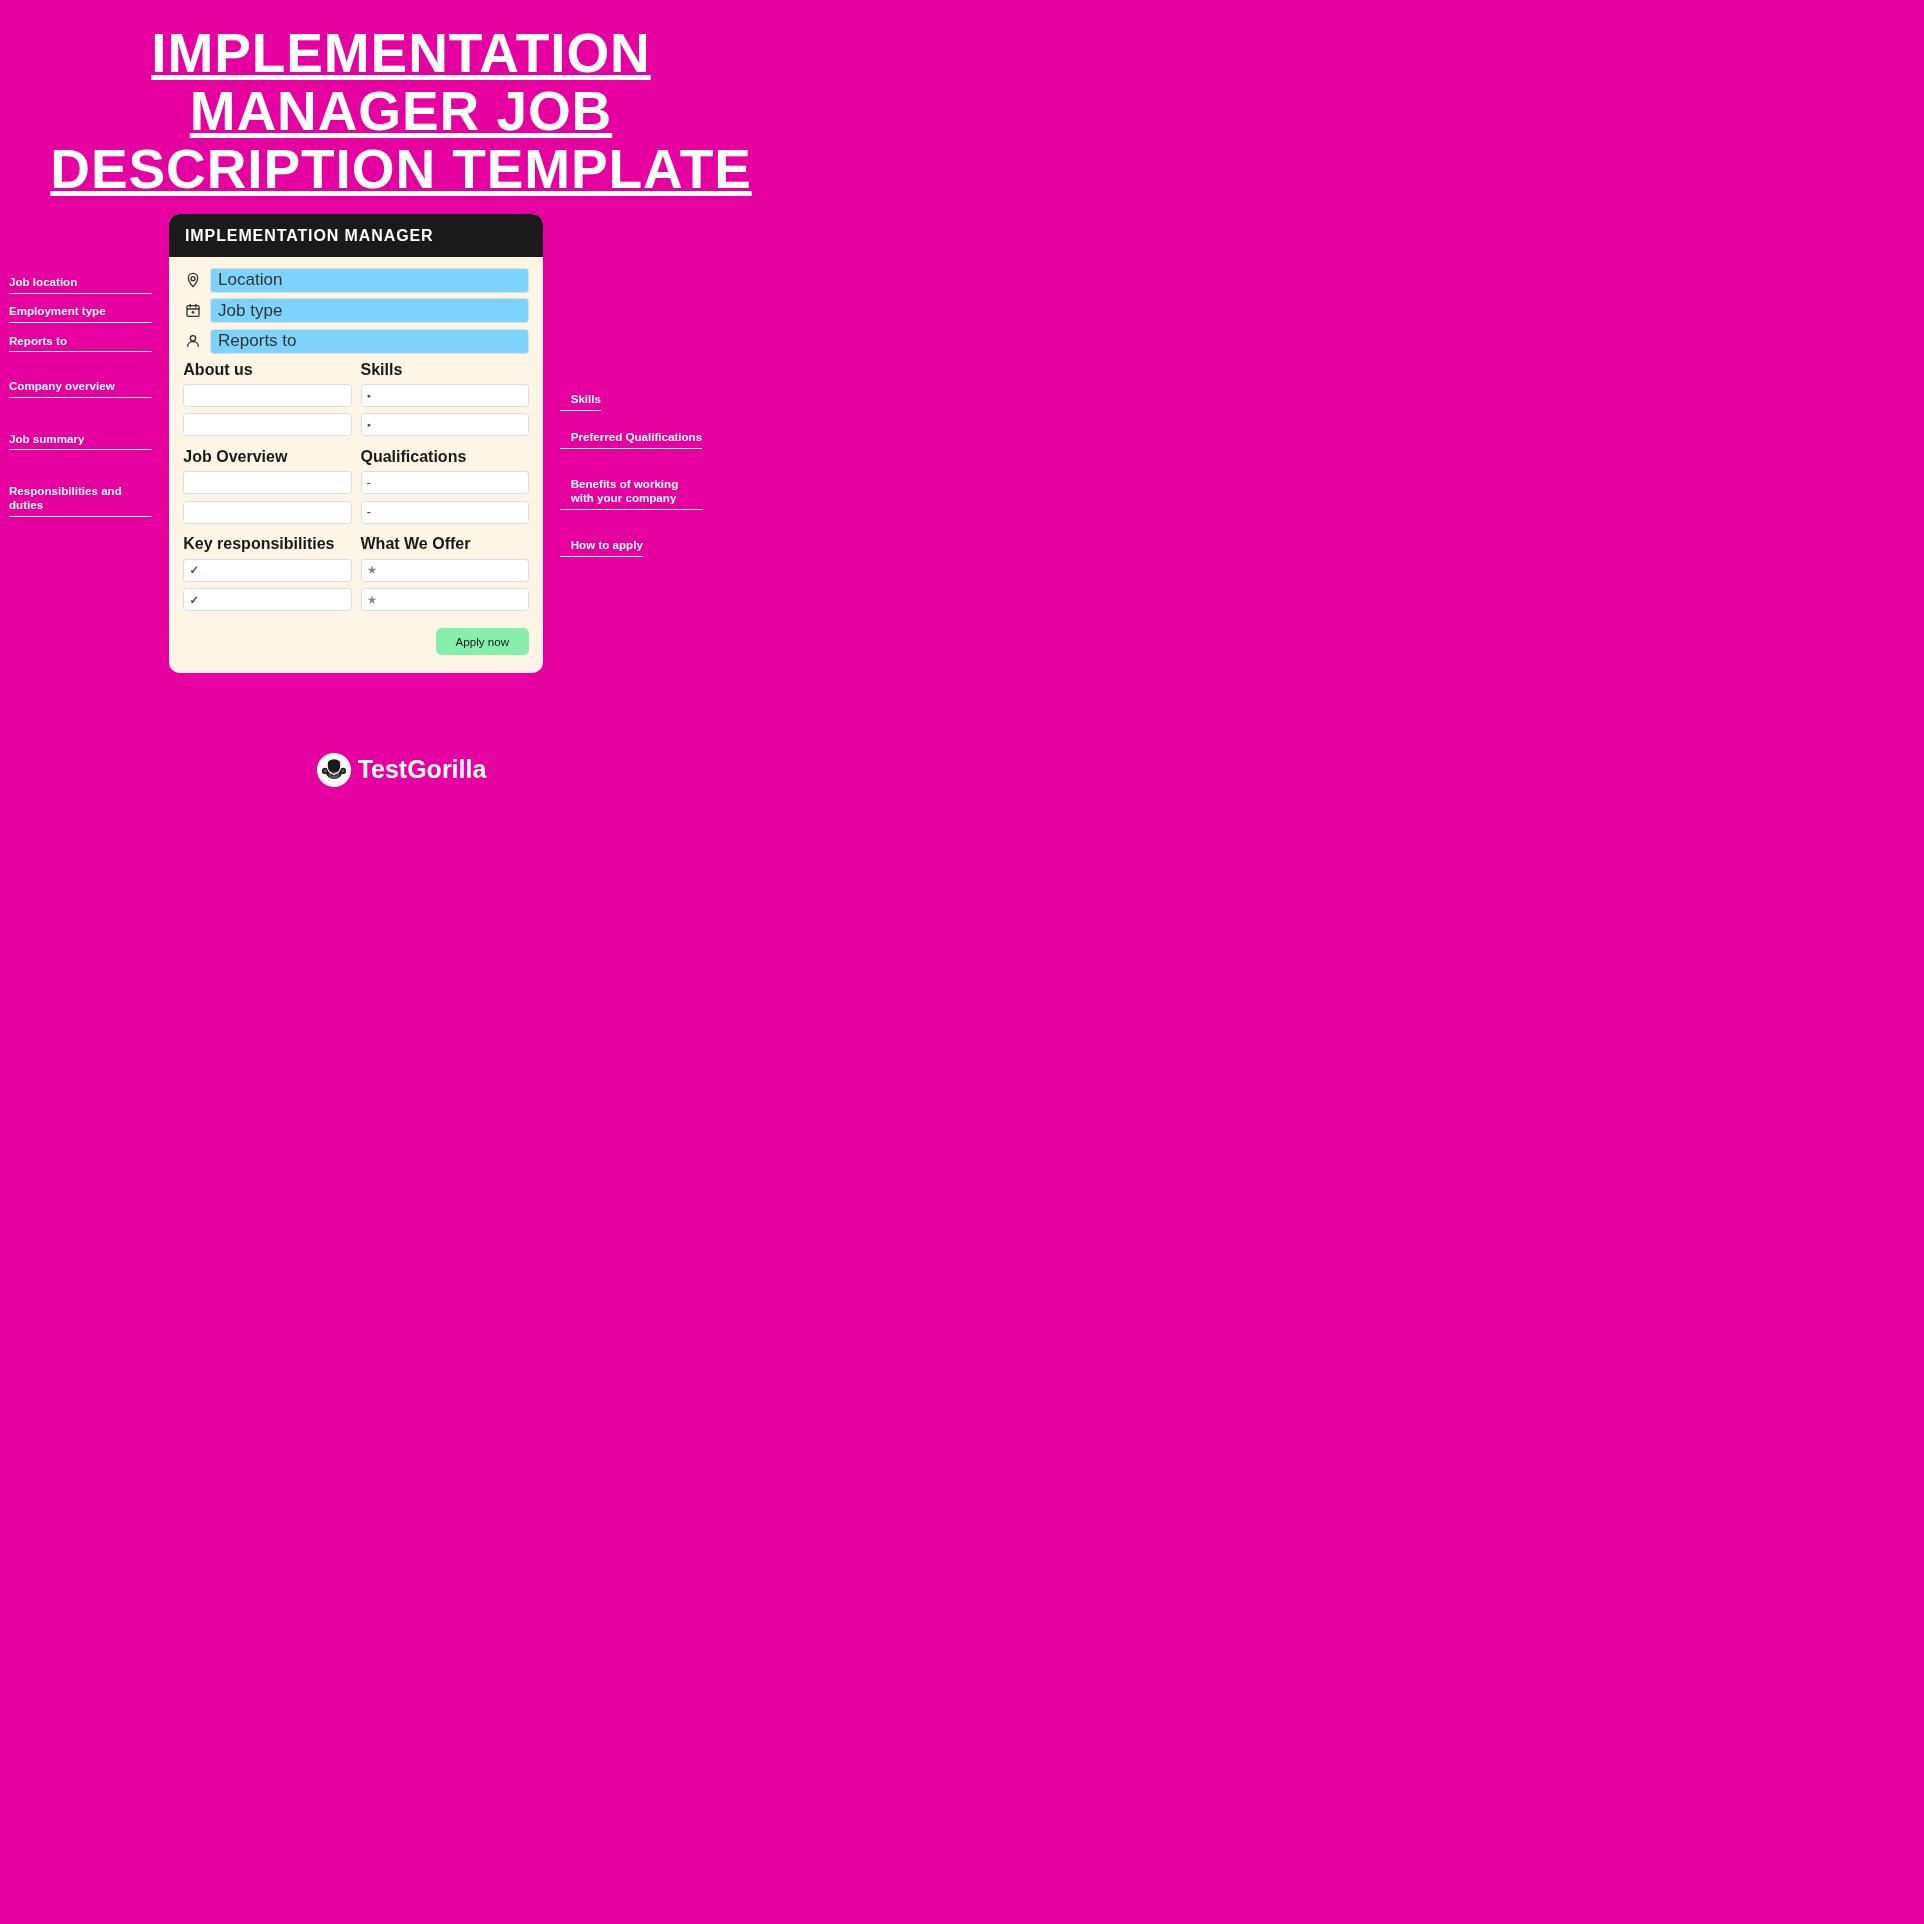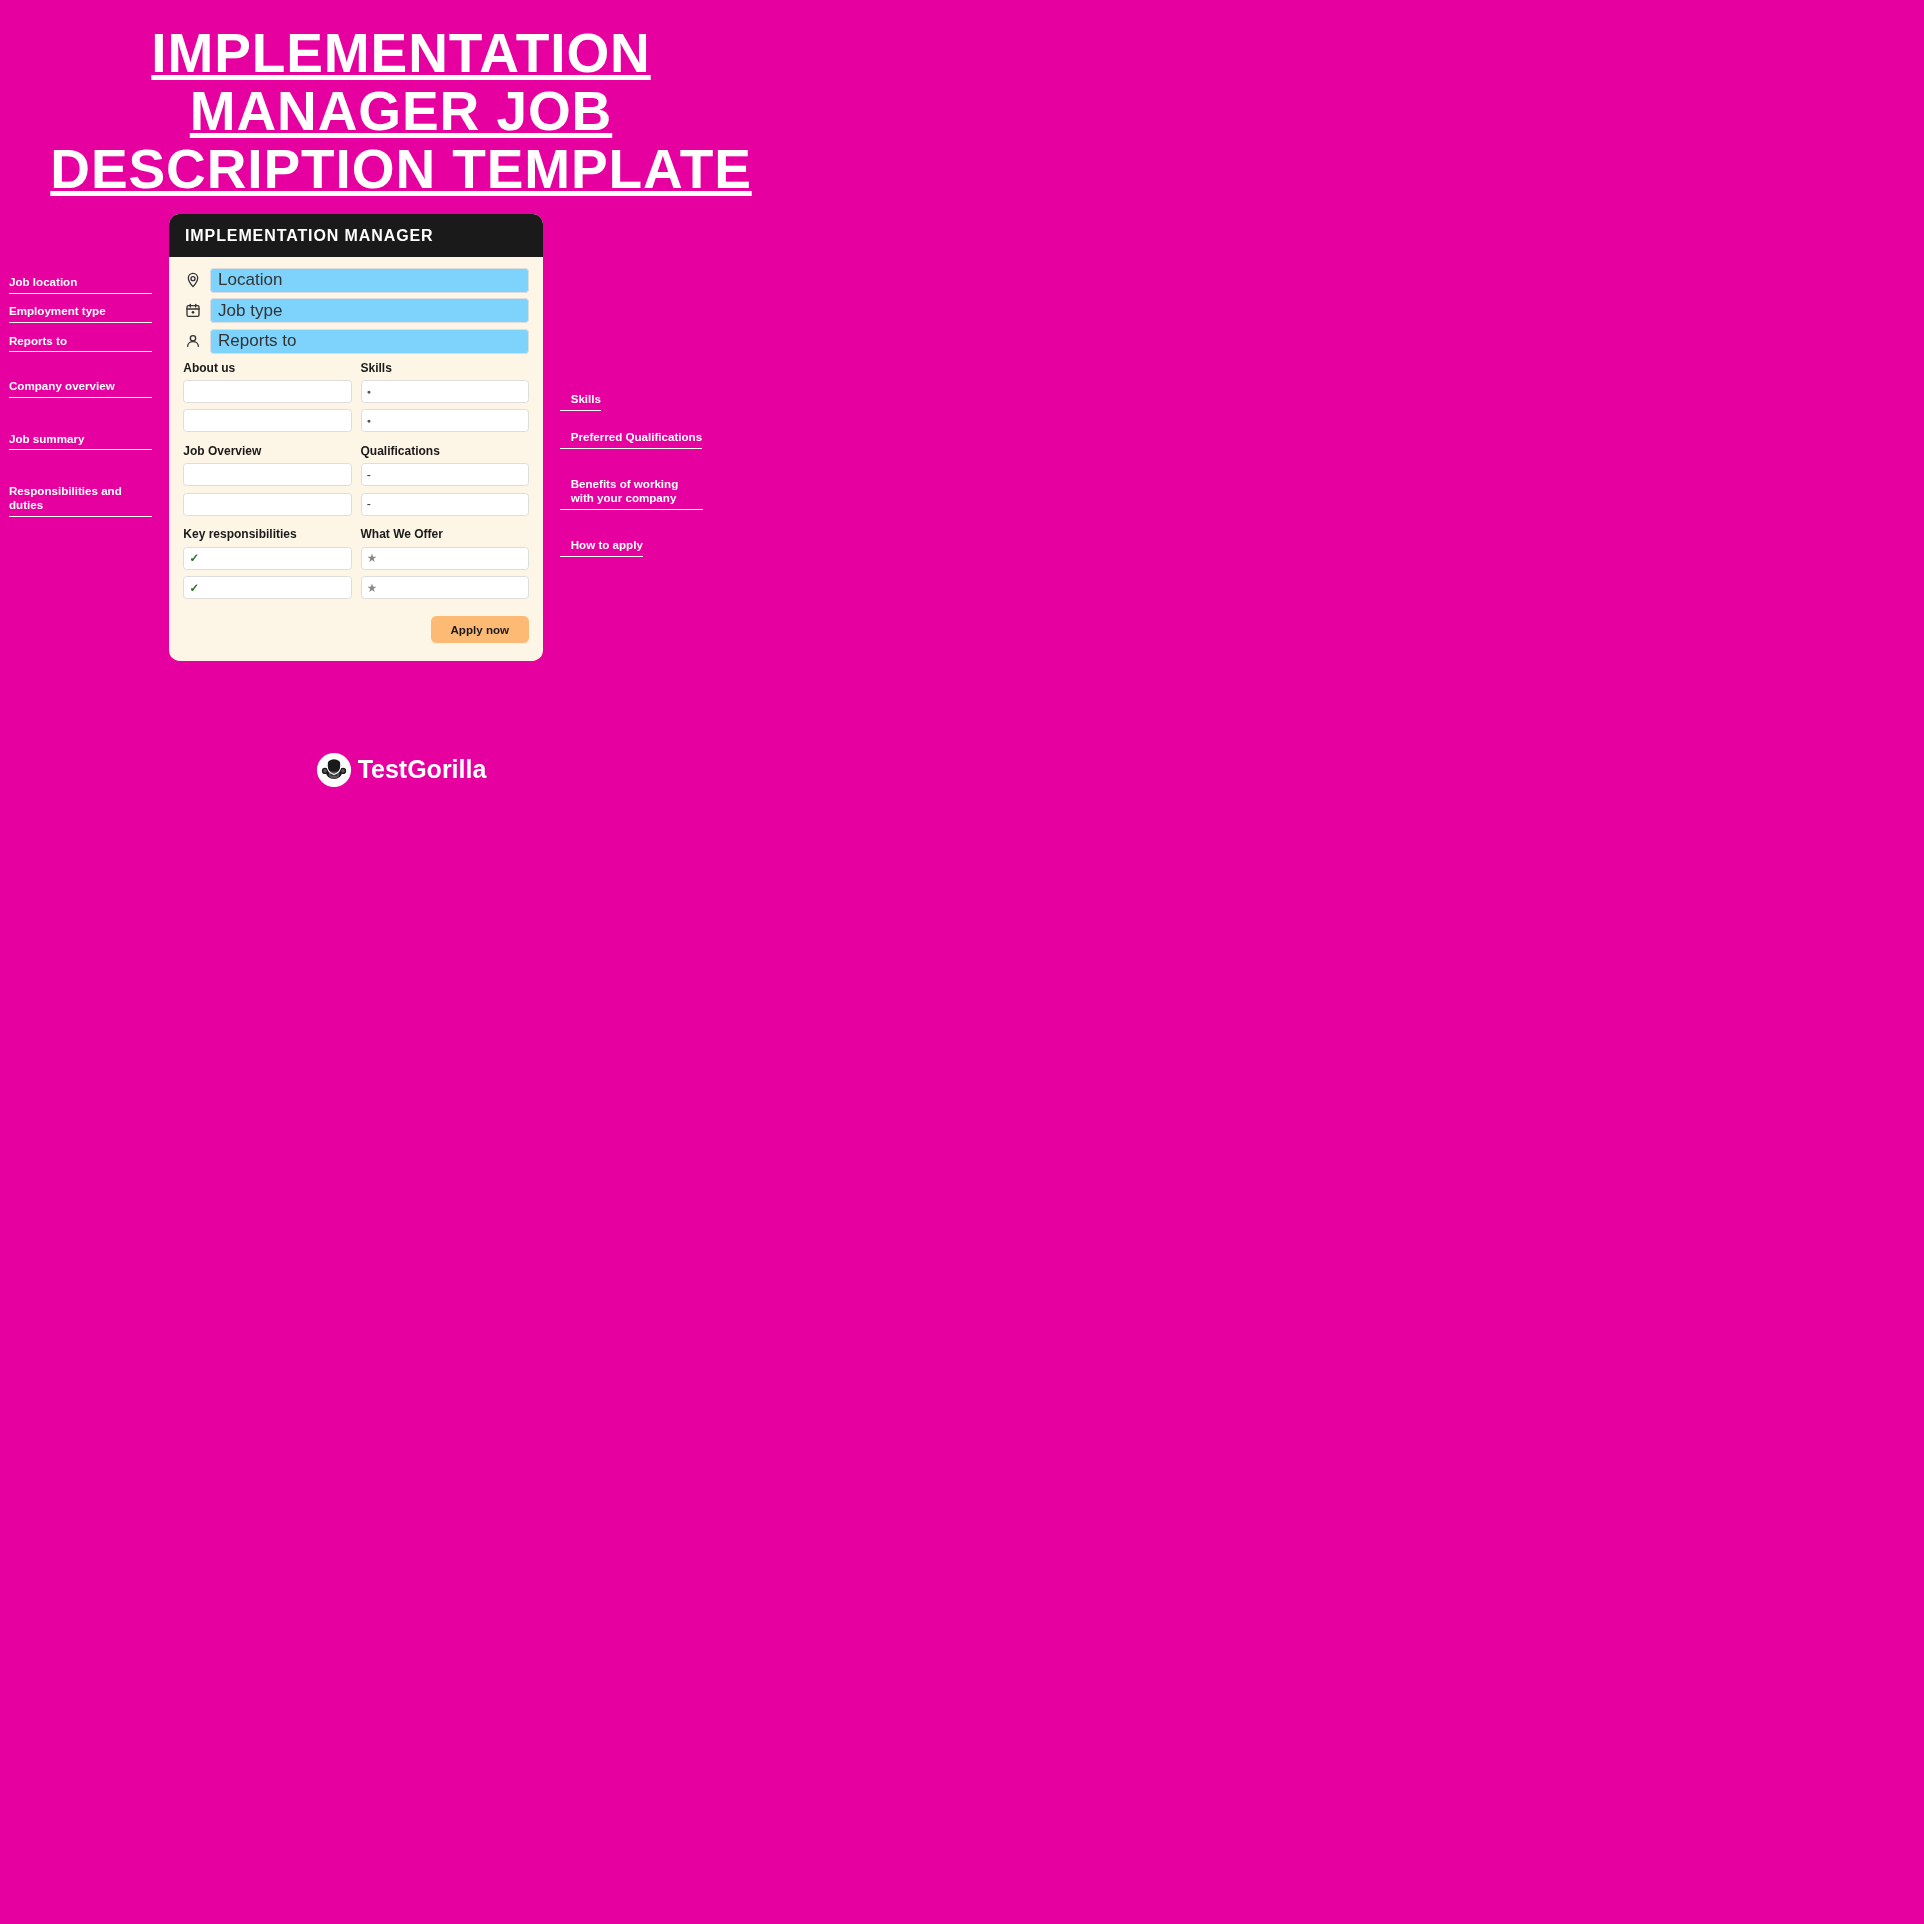--- a/index.html
+++ b/index.html
@@ -148,21 +148,21 @@
       margin-top: 7.1px;
     }
 
     .form-group {
       display: flex;
       flex-direction: column;
       gap: 3.6px;
     }
 
     .form-label {
-      font-size: 12px;
+      font-size: 16px;
       font-weight: 700;
       color: #1a1a1a;
       margin-bottom: 1.8px;
     }
 
     .form-field {
       background: white;
       border: 0.9px solid #ddd;
       border-radius: 3.6px;
       height: 23px;
@@ -204,26 +204,26 @@
     }
 
     
     .apply-container {
       display: flex;
       justify-content: flex-end;
       padding: 7.1px 14.3px 0;
     }
 
     .apply-btn {
-      background-color: #fdba74;
+      background-color: #86efac;
       border: none;
       border-radius: 5.3px;
       padding: 7.1px 19.6px;
       font-size: 11.6px;
-      font-weight: 700;
+      font-weight: 400;
       color: #1a1a1a;
       cursor: pointer;
     }
 
     
     .right-labels {
       width: 143px;
       padding-top: 178px;
       flex-shrink: 0;
       display: flex;

